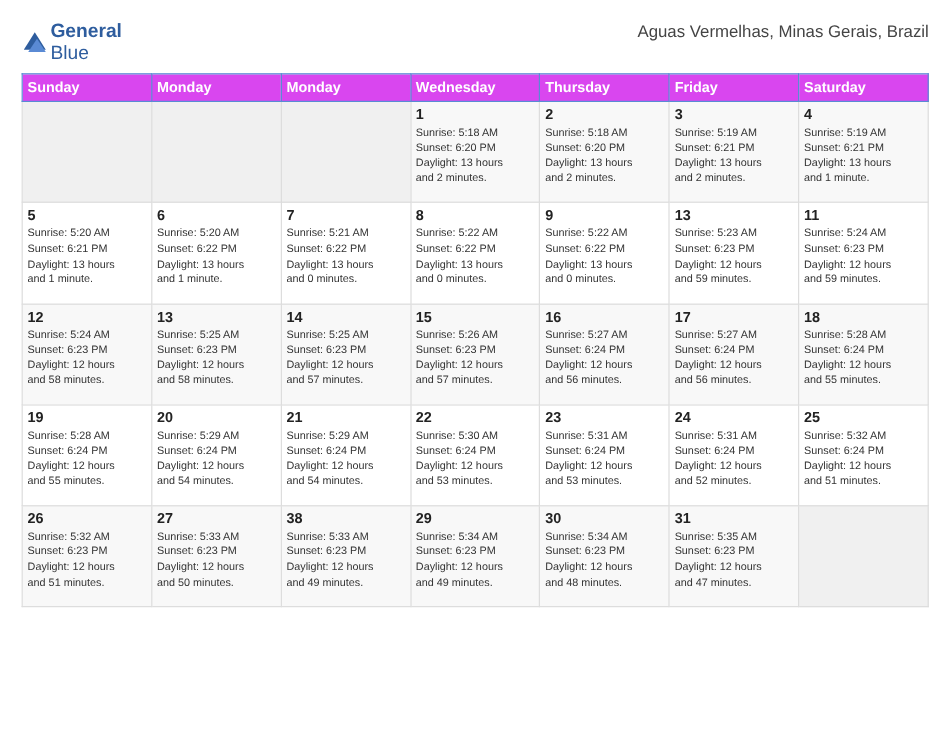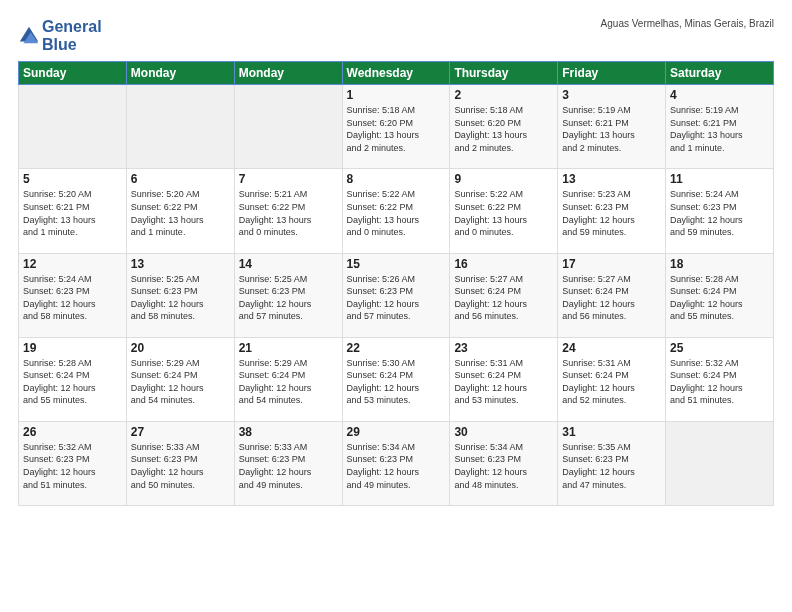--- a/index.html
+++ b/index.html
@@ -34,31 +34,31 @@
     }
     .title-block {
       text-align: right;
     }
     .calendar-title {
       font-size: 32px;
       font-weight: bold;
       color: #222;
     }
     .calendar-subtitle {
-      font-size: 10px;
+      font-size: 14px;
       color: #444;
     }
     table {
       width: 100%;
       border-collapse: collapse;
       flex: 1;
       table-layout: fixed;
     }
     thead tr {
-      background: #15803d;
+      background: #d946ef;
       margin-top: 12px;
     }
     thead th {
       color: #fff;
       font-size: 12px;
       font-weight: bold;
       padding: 4px 4px;
       text-align: left;
       border: 1px solid #5a8ad4;
     }
@@ -96,21 +96,21 @@
 
 <div class="page">
   <div class="header">
     <div class="logo">
       <svg class="logo-icon" viewBox="0 0 24 24">
         <polygon points="12,2 22,18 2,18" fill="#2e5d9e"></polygon>
         <polygon points="18,10 26,22 10,22" fill="#5a8ad4" transform="translate(-4,-2)"></polygon>
       </svg>
       <div>
         <div style="font-size:16px;font-weight:bold;color:#2e5d9e;line-height:1.1;">General</div>
-        <div style="font-size:16px;font-weight:bold;color:#2e5d9e;line-height:1.1;">Blue</div>
+        <div style="font-size:16px;font-weight:normal;color:#2e5d9e;line-height:1.1;">Blue</div>
       </div>
     </div>
     <div class="title-block">
       <div class="calendar-subtitle">Aguas Vermelhas, Minas Gerais, Brazil</div>
     </div>
   </div>
 
   <table>
     <thead>
       <tr>

